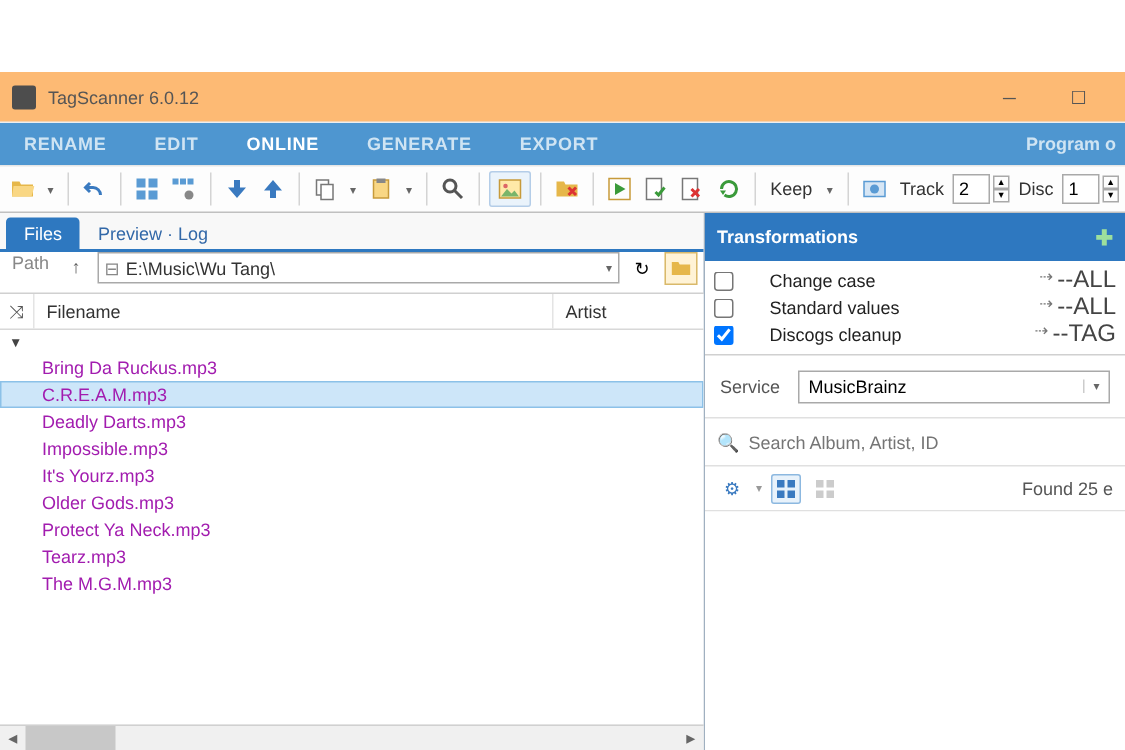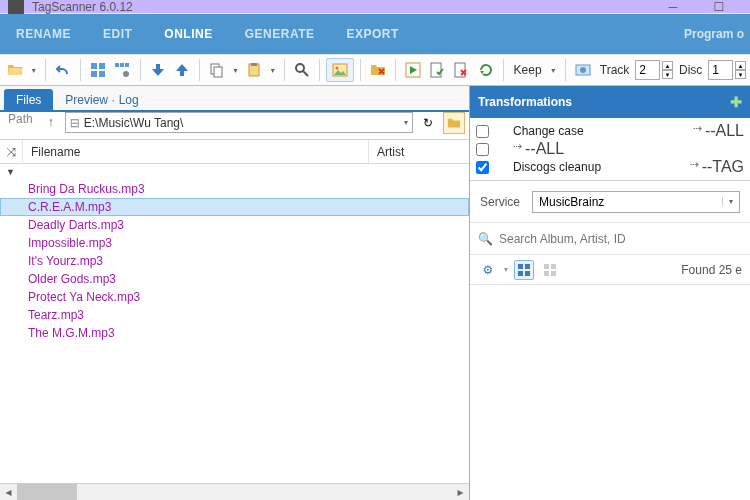--- a/index.html
+++ b/index.html
@@ -1,22 +1,22 @@
 <!DOCTYPE html>
 <html><head>
 <meta charset="utf-8">
 <style>
 * { margin:0; padding:0; box-sizing:border-box; font-family:"Segoe UI",Tahoma,sans-serif; font-size:12px; user-select:none; }
 body { background:#fff; width:750px; height:500px; overflow:hidden; display:flex; flex-direction:column; }
-.titlebar { height:14px; background:#c4b5fd; display:flex; align-items:center; padding:0 8px; border-bottom:1px solid #eee; }
+.titlebar { height:34px; background:#fdba74; display:flex; align-items:center; padding:0 8px; border-bottom:1px solid #eee;margin-top:48px; }
 .titlebar-icon { width:16px; height:16px; background:#4d4d4d; border-radius:2px; margin-right:8px; }
 .titlebar-text { flex:1; color:#555; }
 .titlebar-btns { display:flex; gap:0; }
 .titlebar-btn { width:46px; height:30px; display:flex; align-items:center; justify-content:center; color:#555; }
-.menubar { height:40px; background:#4e96d0; display:flex; align-items:stretch; color:#cfe4f3; font-weight:600; }
+.menubar { height:28px; background:#4e96d0; display:flex; align-items:stretch; color:#cfe4f3; font-weight:600; }
 .menubar-item { padding:0 16px; display:flex; align-items:center; letter-spacing:0.5px; }
 .menubar-item.active { color:#fff; }
 .menubar-right { margin-left:auto; padding-right:6px; display:flex; align-items:center; color:#cfe4f3; }
 .toolbar { height:32px; border-top:1px solid #e6e6e6; border-bottom:1px solid #c0c0c0; display:flex; align-items:center; padding:0 4px; gap:2px; background:#fdfdfd; }
 .tsep { width:1px; height:22px; background:#d4d4d4; margin:0 4px; }
 .tbtn { width:24px; height:24px; display:flex; align-items:center; justify-content:center; border-radius:2px; position:relative; }
 .tbtn svg { width:16px; height:16px; }
 .tbtn.boxed { border:1px solid #b4cde8; background:#eaf3fb; width:30px; }
 .tlabel { padding:0 4px; color:#333; }
 .tspin { width:26px; height:20px; border:1px solid #a9a9a9; background:#fff; display:flex; align-items:center; padding:0 3px; }
@@ -274,20 +274,21 @@
       <span class="plus">✚</span>
     </div>
     <div class="transforms" id="transforms">
         <div class="trow">
           <input type="checkbox" style="">
           <span class="lbl">Change case</span>
           <span class="tgt">--ALL</span>
         </div>
         <div class="trow">
           <input type="checkbox" style="">
+          <span class="lbl">Standard values</span>
           <span class="tgt">--ALL</span>
         </div>
         <div class="trow">
           <input type="checkbox" checked="" style="">
           <span class="lbl">Discogs cleanup</span>
           <span class="tgt">--TAG</span>
         </div>
       </div>
     <div class="svcrow">
       <span class="svcrow-label">Service</span>

